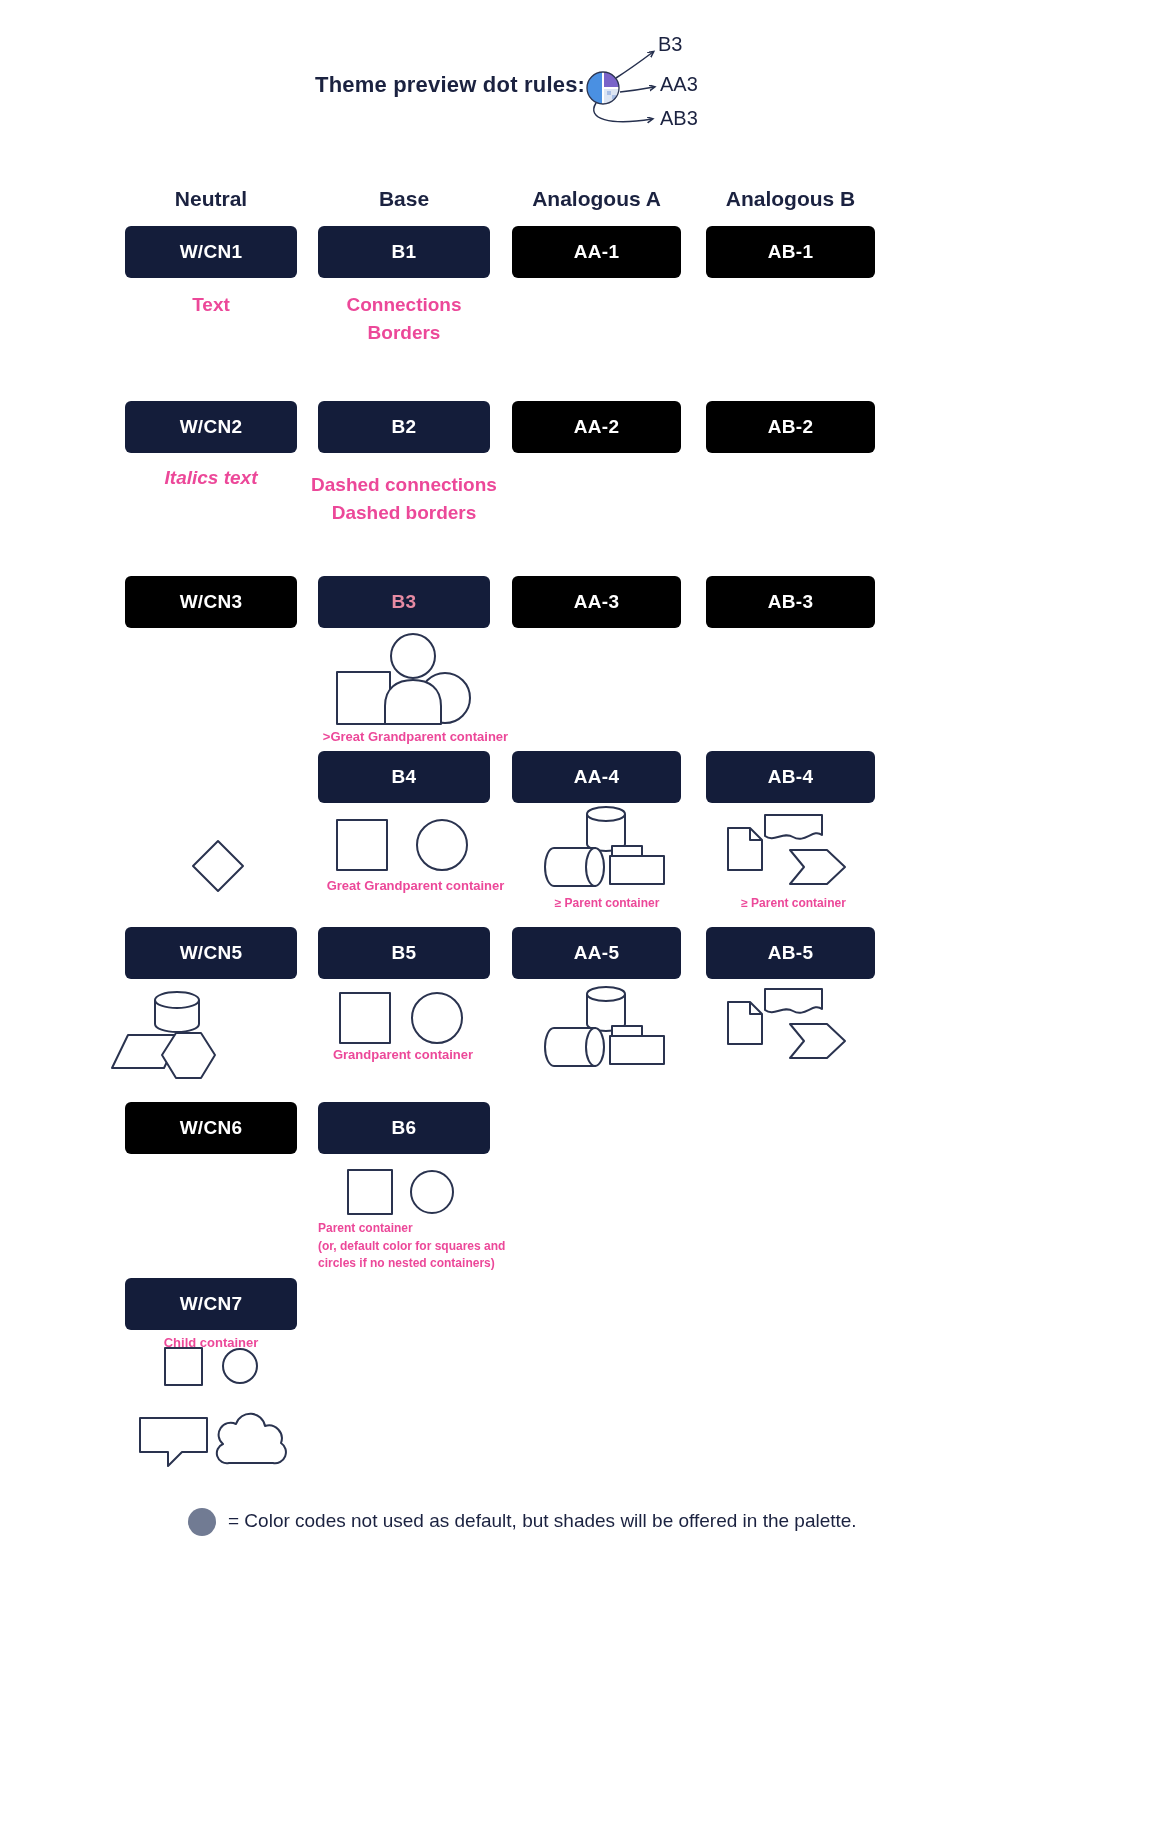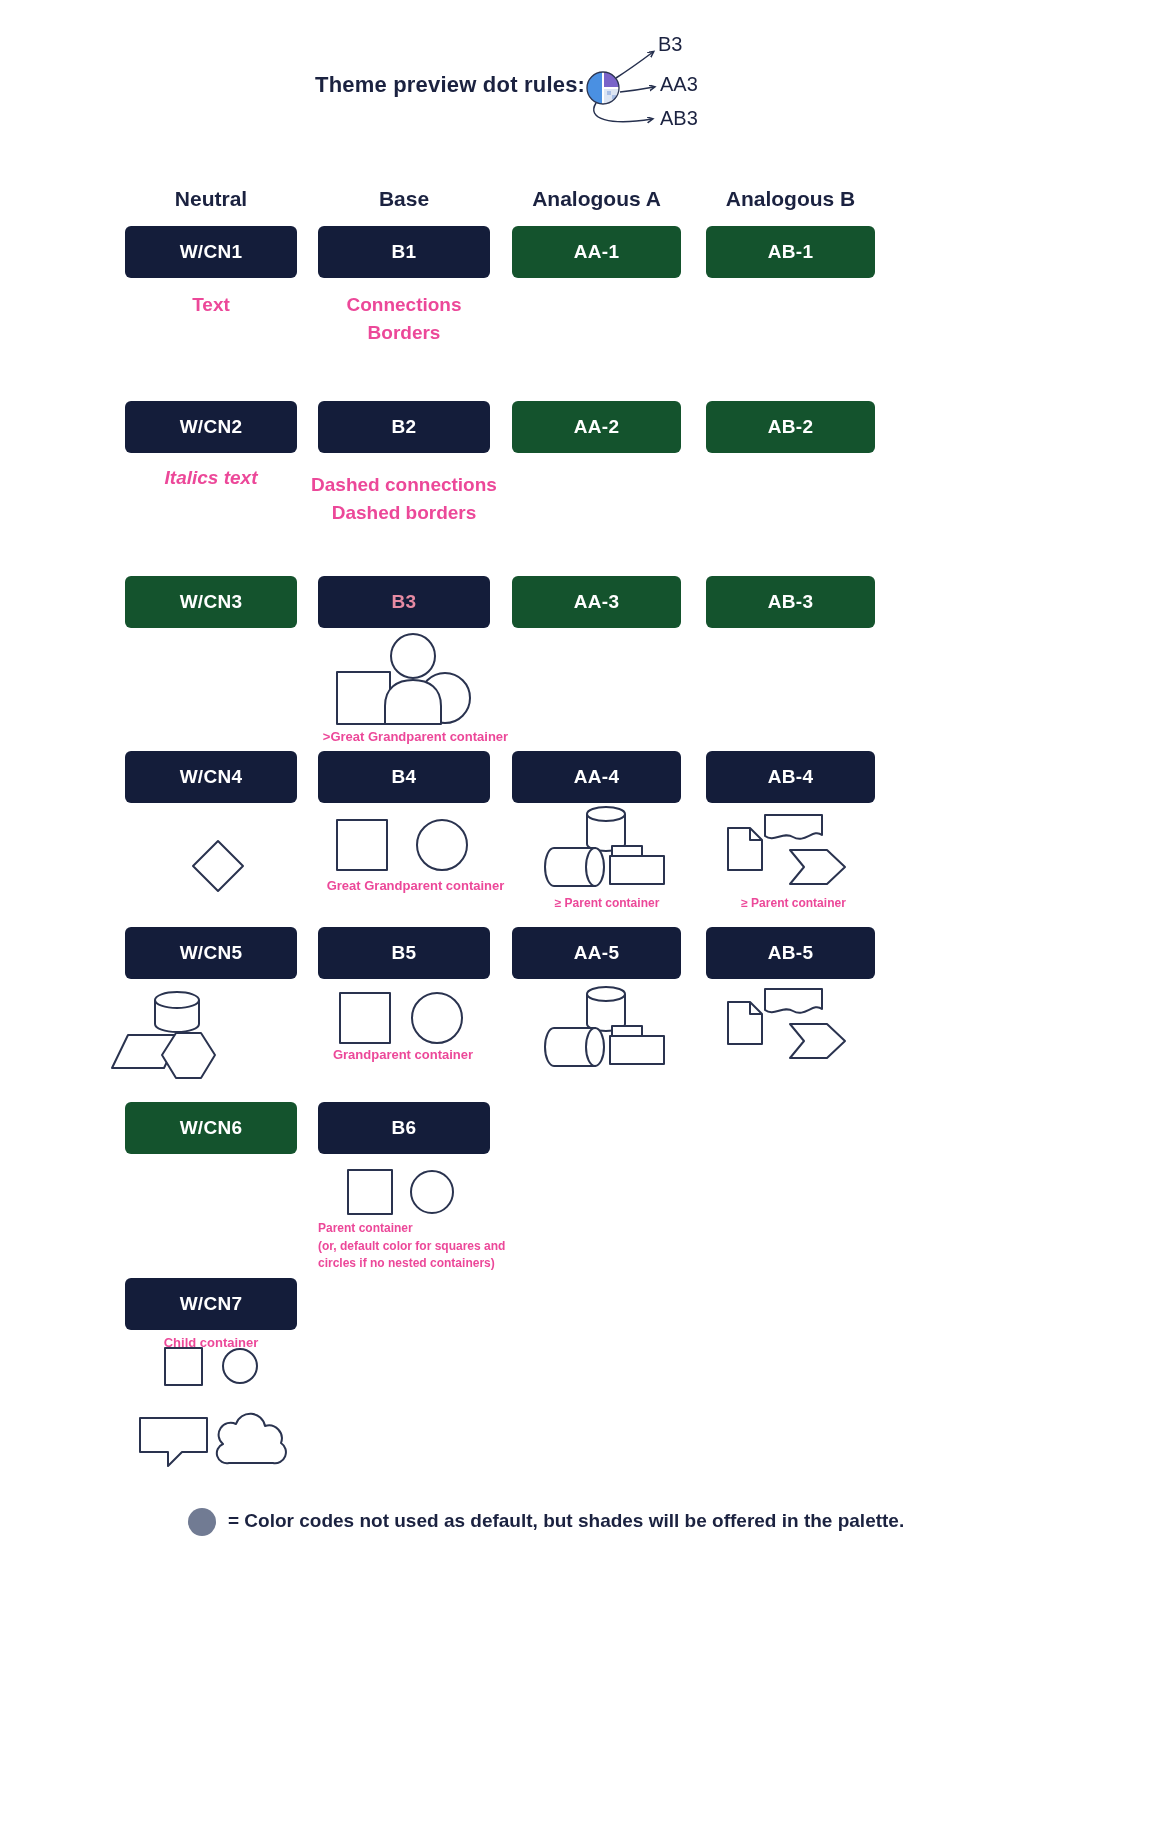--- a/index.html
+++ b/index.html
@@ -8,21 +8,21 @@
   #canvas{position:relative;width:1164px;height:1822px;background:#ffffff;overflow:hidden}
 
   .title{position:absolute;left:315px;top:72px;font-size:22px;font-weight:700;letter-spacing:.2px}
   .dotlabel{position:absolute;font-size:20px;font-weight:400}
 
   .colhead{position:absolute;top:187px;font-weight:700;font-size:21px;text-align:center}
 
   .pill{position:absolute;height:52px;border-radius:6px;display:flex;align-items:center;
         justify-content:center;font-weight:700;font-size:19px;color:#ffffff;letter-spacing:.3px}
   .pill.dark{background:#141d3a}
-  .pill.slate{background:#14532d}
+  .pill.slate{background:#000000}
   .pill.pink-text{color:#e78ba3}
 
   .c1{left:125px;width:172px}
   .c2{left:318px;width:172px}
   .c3{left:512px;width:169px}
   .c4{left:706px;width:169px}
   .r1{top:226px}.r2{top:401px}.r3{top:576px}.r4{top:751px}.r5{top:927px}.r6{top:1102px}.r7{top:1278px}
 
   .note{position:absolute;font-weight:700;text-align:center;color:#ec4899}
   .n19{font-size:19px}
@@ -30,21 +30,21 @@
   .n12{font-size:12px;line-height:1.4}
   .italic{font-style:italic}
   .left{text-align:left}
 
   svg.shapes{position:absolute;overflow:visible}
   .shape{fill:#ffffff;stroke:#2a334f;stroke-width:2;stroke-linejoin:round}
   .fold{fill:none;stroke:#2a334f;stroke-width:2;stroke-linejoin:round}
   .arrow{fill:none;stroke:#26304e;stroke-width:1.5}
 
   .footer-dot{position:absolute;left:188px;top:1508px;width:28px;height:28px;border-radius:50%;background:#717b93}
-  .footer-text{position:absolute;left:228px;top:1510px;font-size:19px;font-weight:700}
+  .footer-text{position:absolute;left:228px;top:1510px;font-size:19px;font-weight:400}
 </style>
 </head>
 <body>
 
 <div id="canvas">
 
   <div class="title">Theme preview dot rules:</div>
 
   <svg class="shapes" style="left:555px;top:25px" width="180" height="115" viewBox="0 0 180 115">
     <defs>
@@ -84,21 +84,20 @@
   <div class="pill dark c1 r2">W/CN2</div>
   <div class="pill dark c2 r2">B2</div>
   <div class="pill slate c3 r2">AA-2</div>
   <div class="pill slate c4 r2">AB-2</div>
 
   <div class="pill slate c1 r3">W/CN3</div>
   <div class="pill dark pink-text c2 r3">B3</div>
   <div class="pill slate c3 r3">AA-3</div>
   <div class="pill slate c4 r3">AB-3</div>
 
-  <div class="pill dark c1 r4">W/CN4</div>
   <div class="pill dark c2 r4">B4</div>
   <div class="pill dark c3 r4">AA-4</div>
   <div class="pill dark c4 r4">AB-4</div>
 
   <div class="pill dark c1 r5">W/CN5</div>
   <div class="pill dark c2 r5">B5</div>
   <div class="pill dark c3 r5">AA-5</div>
   <div class="pill dark c4 r5">AB-5</div>
 
   <div class="pill slate c1 r6">W/CN6</div>

